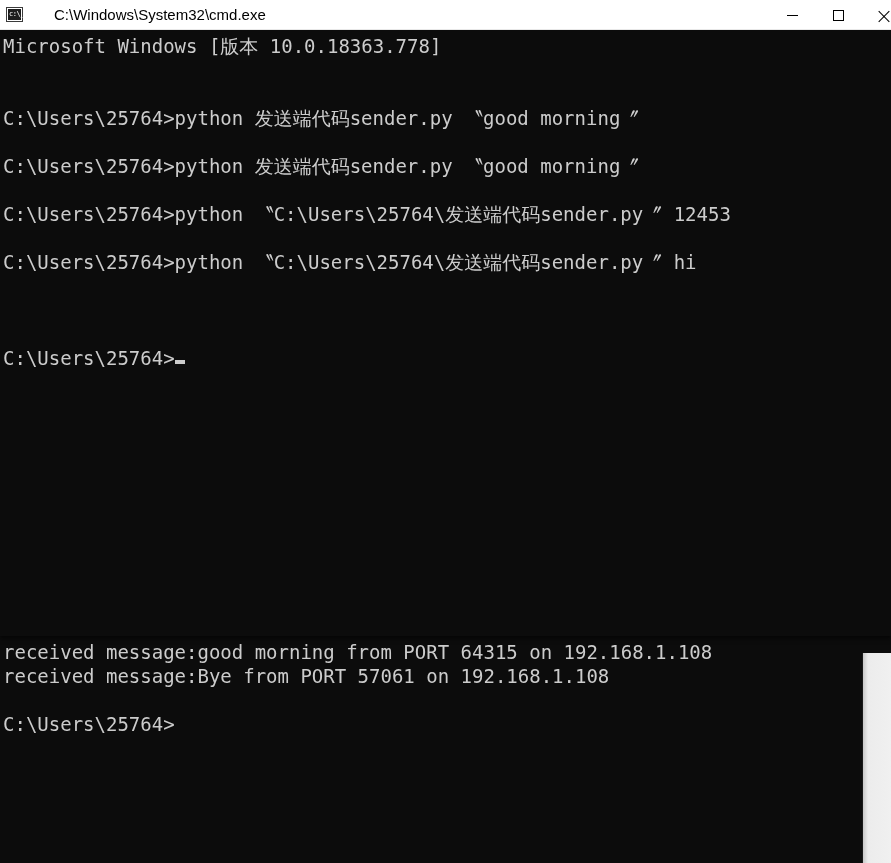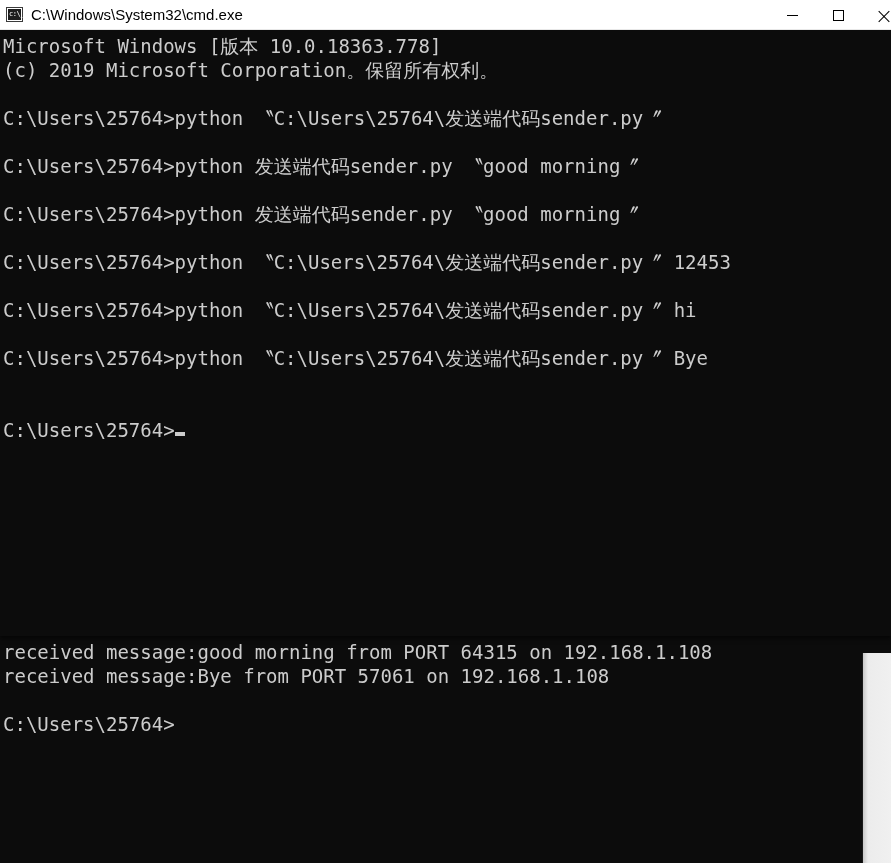--- a/index.html
+++ b/index.html
@@ -75,20 +75,21 @@
     overflow: hidden;
   }
   #titlebar {
     position: relative;
     height: 30px;
     background: #ffffff;
     display: flex;
     align-items: center;
     box-sizing: border-box;
     border-bottom: 1px solid #e8e8e8;
+    gap: 23px;
   }
   #app-icon {
     width: 17px;
     height: 15px;
     margin-left: 6px;
     margin-right: 8px;
     background: #ffffff;
     border: 1px solid #3b3b3b;
     box-sizing: border-box;
     position: relative;
@@ -213,31 +214,28 @@
         <span class="btn-max-glyph"></span>
       </div>
       <div class="win-btn">
         <span class="btn-close-glyph"></span>
       </div>
     </div>
   </div>
 
   <div id="front-console">
     <div class="line">Microsoft Windows [版本 10.0.18363.778]</div>
-    <div class="line">(c) 2019 Microsoft Corporation。保留所有权利。</div>
-    <div class="blank"></div>
-    <div class="line">C:\Users\25764&gt;python 〝C:\Users\25764\发送端代码sender.py〞</div>
+    <div class="blank"></div>
     <div class="blank"></div>
     <div class="line">C:\Users\25764&gt;python 发送端代码sender.py 〝good morning〞</div>
     <div class="blank"></div>
     <div class="line">C:\Users\25764&gt;python 发送端代码sender.py 〝good morning〞</div>
     <div class="blank"></div>
     <div class="line">C:\Users\25764&gt;python 〝C:\Users\25764\发送端代码sender.py〞 12453</div>
     <div class="blank"></div>
     <div class="line">C:\Users\25764&gt;python 〝C:\Users\25764\发送端代码sender.py〞 hi</div>
     <div class="blank"></div>
-    <div class="line">C:\Users\25764&gt;python 〝C:\Users\25764\发送端代码sender.py〞 Bye</div>
     <div class="blank"></div>
     <div class="blank"></div>
     <div class="line"><span>C:\Users\25764&gt;</span><span class="cursor"></span></div>
   </div>
 
 </div>
 
 </body></html>

